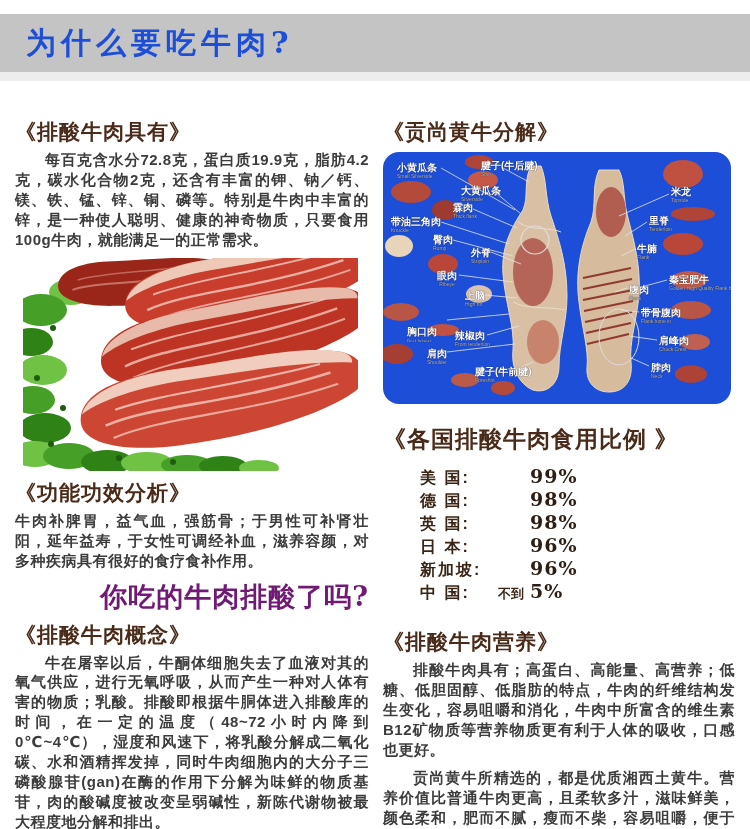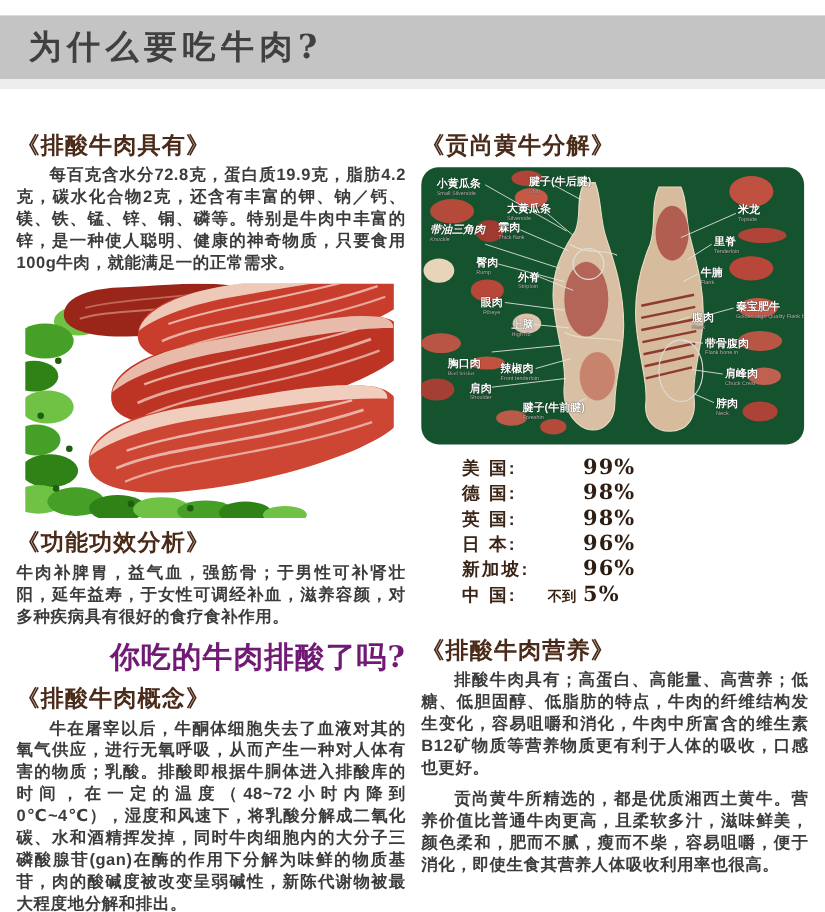--- a/index.html
+++ b/index.html
@@ -1,33 +1,33 @@
 <!DOCTYPE html>
 <html><head>
 <meta charset="utf-8">
 <style>
   html,body{margin:0;padding:0;background:#ffffff;}
   .page{position:relative;width:750px;height:829px;background:#ffffff;overflow:hidden;
         font-family:"Liberation Sans","DejaVu Sans",sans-serif;}
   .band{position:absolute;top:14px;left:0;width:750px;height:58px;background:#c4c4c4;}
   .band-strip{position:absolute;top:72px;left:0;width:750px;height:9px;background:#ededed;}
-  .title{margin:0;padding:9px 0 0 26px;font-size:30px;font-weight:bold;color:#404040;
+  .title{margin:0;padding:9px 0 0 26px;font-size:30px;font-weight:bold;color:#1d4ed8;
          letter-spacing:5px;font-family:"DejaVu Serif","Liberation Serif",serif;}
   .columns{position:absolute;top:112px;left:0;width:750px;display:flex;}
   .col-left{width:354px;margin-left:15px;}
   .col-right{width:352px;margin-left:14px;}
   h2.sec{margin:6px 0 4px;font-size:21px;color:#4a2a18;font-weight:bold;letter-spacing:1px;}
   h2.big{font-size:23px;margin-top:20px;}
   p.body{margin:2px 0 8px;font-size:15px;line-height:1.33;color:#3c3c3c;font-weight:bold;
          text-align:justify;letter-spacing:0.5px;}
   p.indent{text-indent:2em;}
   .photo{width:335px;height:213px;margin:4px 0 8px 8px;}
   .slogan{margin:2px 0 6px;font-size:27px;font-weight:bold;color:#701a75;letter-spacing:1px;
           white-space:nowrap;font-family:"DejaVu Serif","Liberation Serif",serif;text-align:right;}
-  .diagram{position:relative;width:348px;height:252px;background:#14532d;border-radius:16px;
+  .diagram{position:relative;width:348px;height:252px;background:#1d4ed8;border-radius:16px;
            margin-top:6px;overflow:hidden;}
   .diagram svg{position:absolute;top:0;left:0;}
   .dlabel{position:absolute;color:#ffffff;font-size:10px;font-weight:bold;line-height:1.15;
           white-space:nowrap;text-shadow:0 0 1px #000;}
   .dlabel .en{font-size:5px;color:#bdbdbd;font-weight:normal;letter-spacing:0;}
   .ratio-list{margin-top:10px;}
   .ratio-row{display:flex;align-items:baseline;height:23px;margin-left:37px;}
   .country{width:72px;font-size:16px;font-weight:bold;color:#3a2415;letter-spacing:2px;}
   .mid{width:38px;font-size:13px;font-weight:bold;color:#3a2415;text-align:center;}
   .value{font-family:"DejaVu Serif","Liberation Serif",serif;font-size:19px;font-weight:bold;
@@ -197,21 +197,21 @@
               <div class="en">Shin</div>
             </div>
             <div class="dlabel" style="left: 78px; top: 33px;">
               <div>大黄瓜条</div>
               <div class="en">Silverside</div>
             </div>
             <div class="dlabel" style="left: 70px; top: 50px;">
               <div>霖肉</div>
               <div class="en">Thick flank</div>
             </div>
-            <div class="dlabel" style="left: 8px; top: 52px; font-style: italic;">
+            <div class="dlabel" style="left: 8px; top: 64px;">
               <div>带油三角肉</div>
               <div class="en">Knuckle</div>
             </div>
             <div class="dlabel" style="left: 50px; top: 82px;">
               <div>臀肉</div>
               <div class="en">Rump</div>
             </div>
             <div class="dlabel" style="left: 88px; top: 95px;">
               <div>外脊</div>
               <div class="en">Striploin</div>
@@ -268,20 +268,21 @@
               <div>肩峰肉</div>
               <div class="en">Chuck Crest</div>
             </div>
             <div class="dlabel" style="left: 268px; top: 210px;">
               <div>脖肉</div>
               <div class="en">Neck</div>
             </div>
           </div>
       </div>
 
+      <h2 class="sec big">《各国排酸牛肉食用比例 》</h2>
       <div class="ratio-list" id="ratio-list">
           <div class="ratio-row">
             <span class="country">美 国:</span>
             <span class="mid"></span>
             <span class="value">99%</span>
           </div>
           <div class="ratio-row">
             <span class="country">德 国:</span>
             <span class="mid"></span>
             <span class="value">98%</span>

